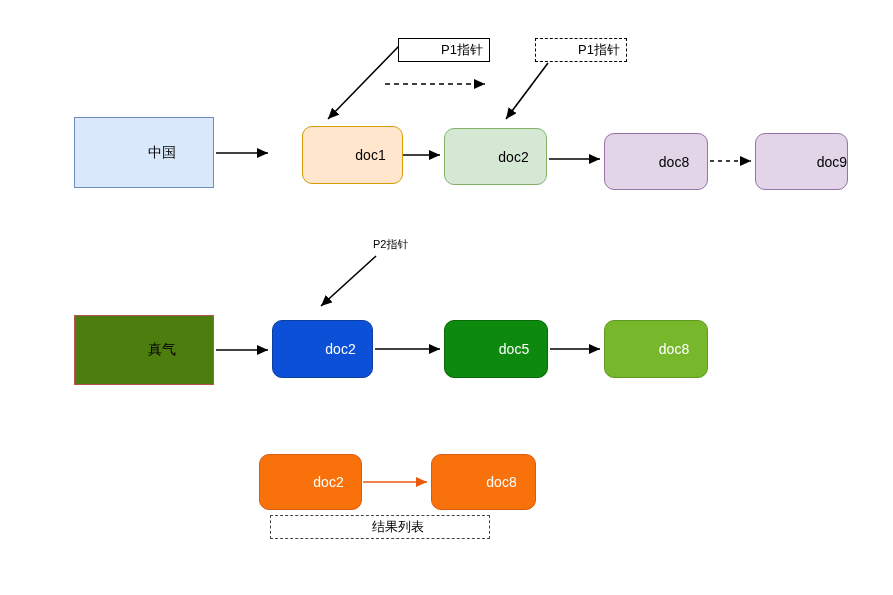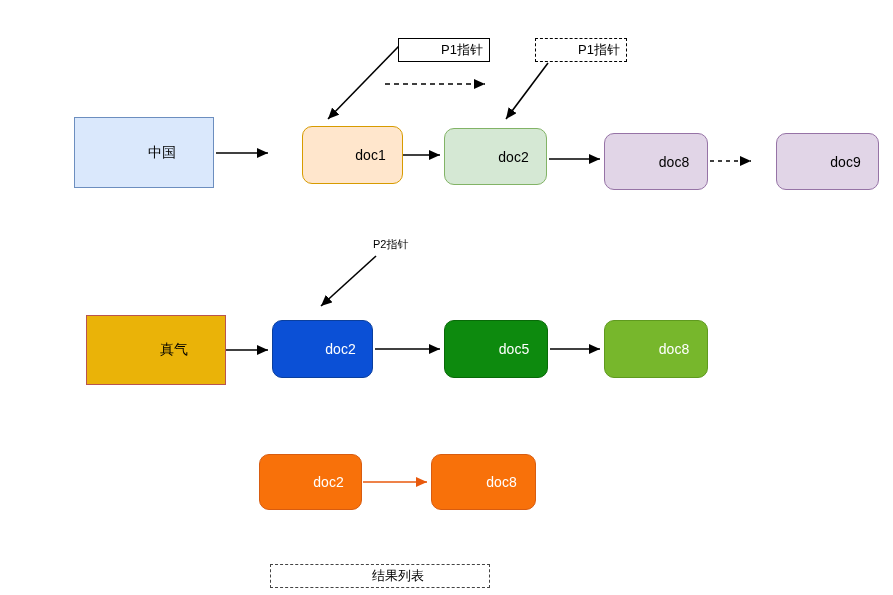--- a/index.html
+++ b/index.html
@@ -7,21 +7,21 @@
     position:relative;width:893px;height:595px;background:#ffffff;overflow:hidden;
     font-family:"Liberation Sans","DejaVu Sans",sans-serif;
   }
   .edges{position:absolute;left:0;top:0;z-index:0;}
   .rect{
     position:absolute;display:flex;align-items:center;justify-content:center;
     box-sizing:border-box;font-size:14px;color:#000;z-index:1;white-space:nowrap;padding-left:36px;
   }
   .rounded{border-radius:10px;}
   .term1{background:#dae8fc;border:1.5px solid #6c8ebf;}
-  .term2{background:#eab308;border:1.5px solid #b85450;margin-left:12px;}
+  .term2{background:#4d7c0f;border:1.5px solid #b85450;}
   .peach {background:#ffe6cc;border:1.5px solid #d79b00;}
   .lgreen{background:#d5e8d4;border:1.5px solid #82b366;}
   .purple{background:#e1d5e7;border:1.5px solid #9673a6;}
   .blue  {background:#0b50d6;border:1.5px solid #0a3f9e;color:#fff;}
   .dgreen{background:#0d8a0e;border:1.5px solid #086a08;color:#fff;}
   .olive {background:#77b72c;border:1.5px solid #5f9a1f;color:#fff;}
   .orangebox{background:#f8710a;border:1.5px solid #d85c10;color:#fff;}
   .plabel{background:#ffffff;border:1.5px solid #000000;font-size:13px;}
   .plabel-dashed{border-style:dashed;}
   .caption{background:#ffffff;border:1px dashed #444444;font-size:13px;}
@@ -65,21 +65,21 @@
   </div>
   <div class="rect rounded peach" style="left:272px;top:126px;width:101px;height:58px;margin-left:30px;">
     <span>doc1</span>
   </div>
   <div class="rect rounded lgreen" style="left:444px;top:128px;width:103px;height:57px;">
     <span>doc2</span>
   </div>
   <div class="rect rounded purple" style="left:604px;top:133px;width:104px;height:57px;">
     <span>doc8</span>
   </div>
-  <div class="rect rounded purple" style="left:776px;top:133px;width:103px;height:57px;">
+  <div class="rect rounded purple" style="left:755px;top:133px;width:93px;height:57px;justify-content:flex-end;">
     <span>doc9</span>
   </div>
 
   <div class="rect plabel" style="left:398px;top:38px;width:92px;height:24px;">
     <span>P1指针</span>
   </div>
   <div class="rect plabel plabel-dashed" style="left:535px;top:38px;width:92px;height:24px;">
     <span>P1指针</span>
   </div>
 
@@ -98,17 +98,17 @@
 
   <div class="floating-text" style="left:373px;top:237px;">P2指针</div>
 
   <div class="rect rounded orangebox" style="left:259px;top:454px;width:103px;height:56px;">
     <span>doc2</span>
   </div>
   <div class="rect rounded orangebox" style="left:431px;top:454px;width:105px;height:56px;">
     <span>doc8</span>
   </div>
 
-  <div class="rect caption" style="left:270px;top:564px;width:220px;height:24px;">
+  <div class="rect caption" style="left:270px;top:515px;width:220px;height:24px;">
     <span>结果列表</span>
   </div>
 
 </div>
 
 </body></html>

